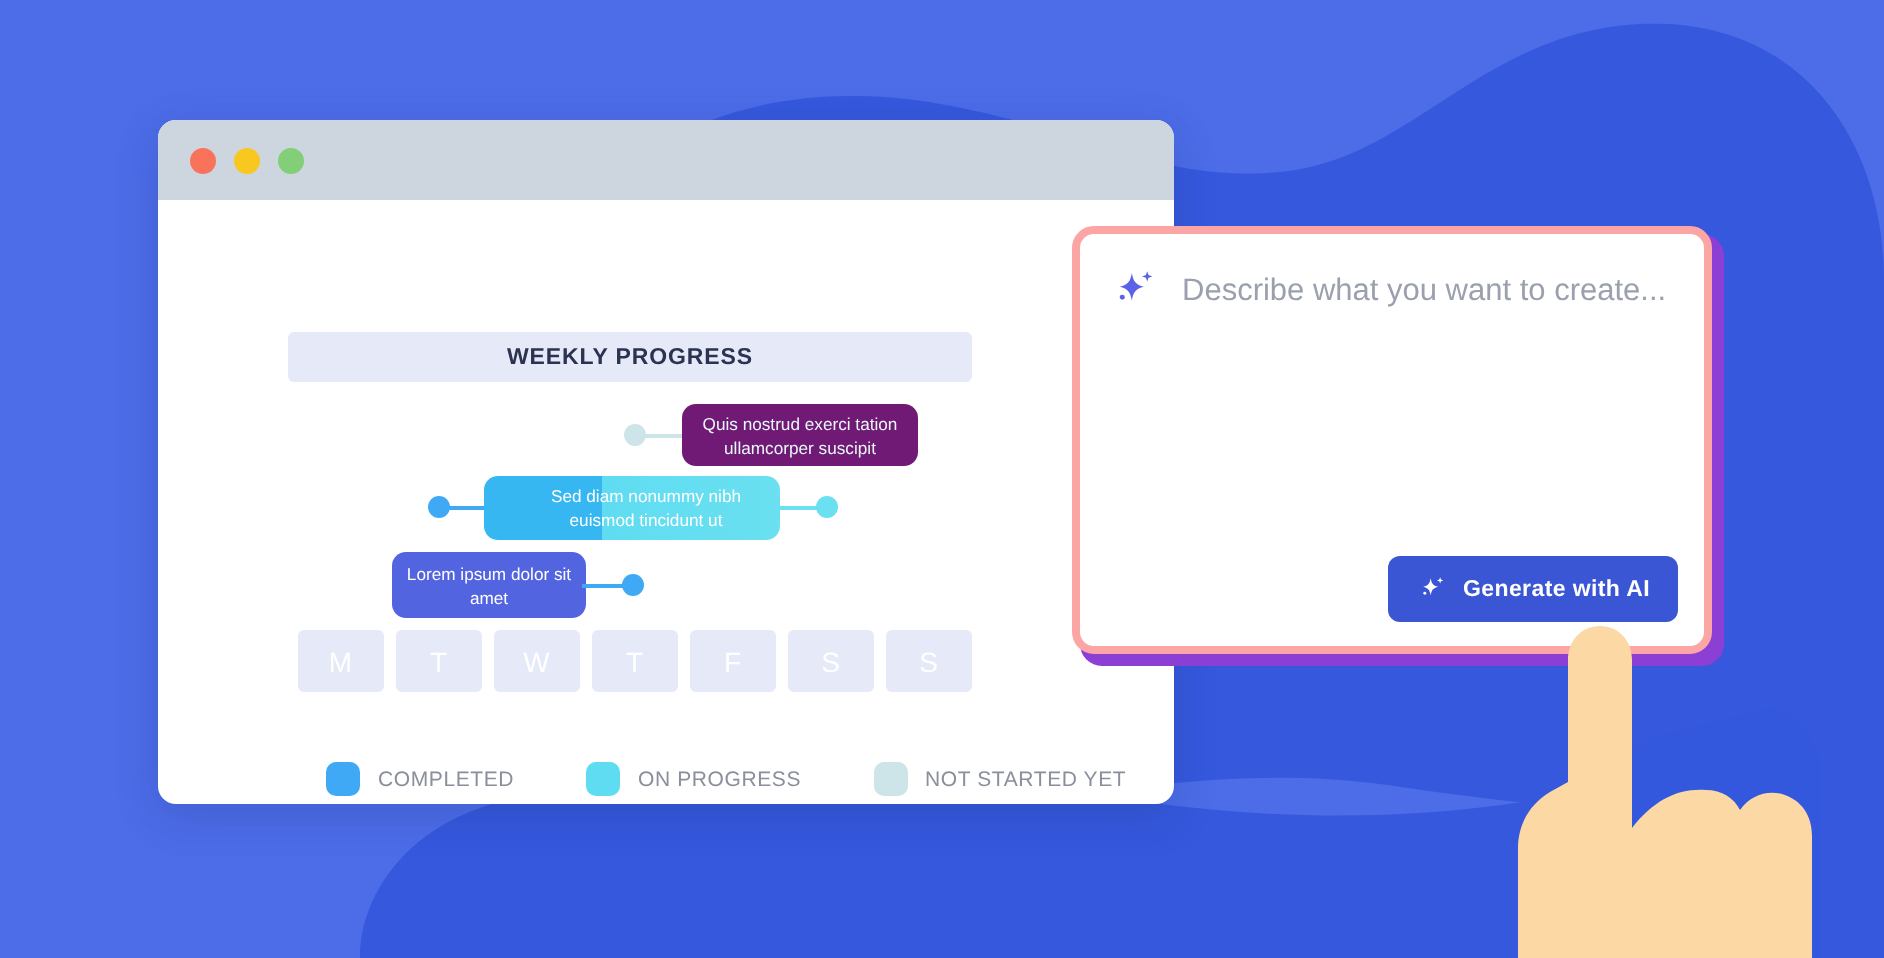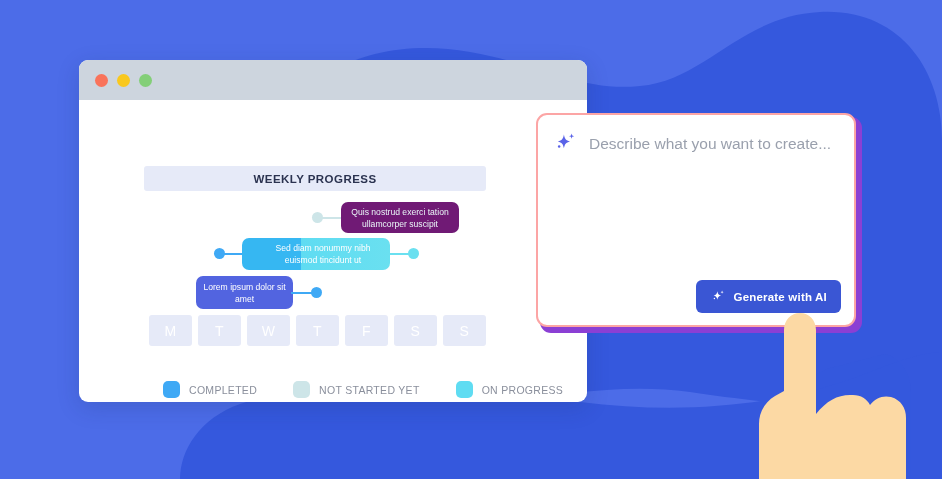--- a/index.html
+++ b/index.html
@@ -134,21 +134,21 @@
     background: #8b3fd4;
   }
   .ai-panel {
     position: absolute;
     left: 536px;
     top: 113px;
     width: 320px;
     height: 214px;
     border-radius: 11px;
     background: #ffffff;
-    border: 2px solid #fca5a5;
+    border: 4px solid #fca5a5;
     box-sizing: border-box;
   }
   .ai-prompt-row {
     position: absolute;
     left: 14px;
     top: 16px;
     display: flex;
     align-items: center;
     gap: 11px;
   }
@@ -231,26 +231,26 @@
         <div class="daycell" style="left:315px; top:215px;">S</div>
         <div class="daycell" style="left:364px; top:215px;">S</div>
       </div>
 
       <div class="legend">
         <div class="legend-item">
           <span class="swatch" style="background:#3fa9f5;"></span>
           <span class="legend-label">COMPLETED</span>
         </div>
         <div class="legend-item">
+          <span class="swatch" style="background:#5fdcf2;"></span>
+          <span class="legend-label">ON PROGRESS</span>
+        </div>
+        <div class="legend-item">
           <span class="swatch" style="background:#cde5e8;"></span>
           <span class="legend-label">NOT STARTED YET</span>
-        </div>
-        <div class="legend-item">
-          <span class="swatch" style="background:#5fdcf2;"></span>
-          <span class="legend-label">ON PROGRESS</span>
         </div>
       </div>
 
     </div>
   </div>
 
   <div class="ai-shadow"></div>
   <div class="ai-panel">
 
     <div class="ai-prompt-row">

